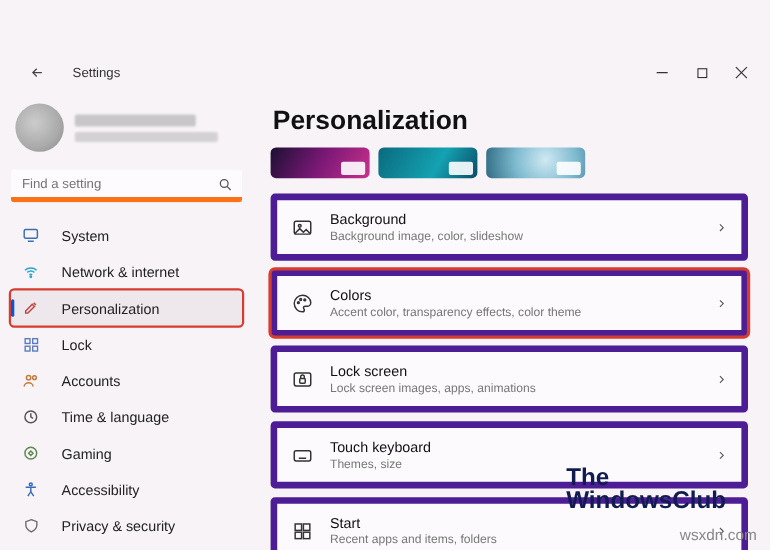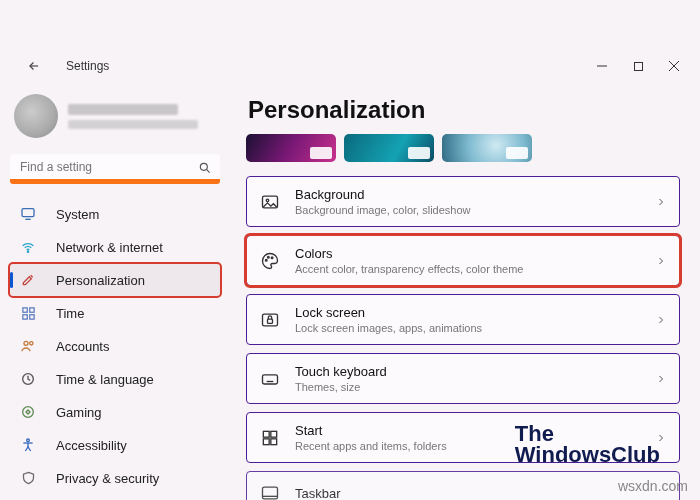--- a/index.html
+++ b/index.html
@@ -32,21 +32,21 @@
   .main { flex:1; padding: 6px 20px 10px 16px; overflow:hidden; }
   .page-title { font-size:24px; font-weight:600; margin:6px 0 10px 2px; color:#111; }
   .thumbs { display:flex; gap:8px; margin-bottom:14px; }
   .thumb { width:90px; height:28px; border-radius:5px; background:#333; overflow:hidden; position:relative; }
   .thumb1 { background: linear-gradient(120deg,#1b1033,#7a1876 50%,#c9318c); }
   .thumb2 { background: linear-gradient(120deg,#0a6a7e,#14a2b2 60%,#0b4c66); }
   .thumb3 { background: radial-gradient(circle at 60% 40%, #cfe9f2, #7cb9cf 50%, #2f6b82); }
   .thumb::after { content:""; position:absolute; right:4px; bottom:3px; width:22px; height:12px; background:rgba(255,255,255,0.9); border-radius:2px; }
 
   .cards { display:flex; flex-direction:column; gap:8px; }
-  .card { background:#fcfafc; border:1px solid #4c1d95; border-radius:4px; display:flex; align-items:center; padding:10px 12px; gap:14px; cursor:pointer; position:relative; }
+  .card { background:#fcfafc; border:6px solid #4c1d95; border-radius:4px; display:flex; align-items:center; padding:10px 12px; gap:14px; cursor:pointer; position:relative; }
   .card.hl { outline:3px solid #d63c2f; outline-offset:-1px; }
   .cicon { width:22px; height:22px; color:#333; display:flex; align-items:center; justify-content:center; flex-shrink:0; }
   .ctext { flex:1; }
   .ctitle { font-size:13px; color:#111; }
   .csub { font-size:11px; color:#777; margin-top:2px; }
   .chev { color:#555; }
 
   .watermark { position:absolute; right:40px; bottom:34px; font-size:22px; font-weight:700; color:#101b4f; line-height:0.95; text-align:left; pointer-events:none; font-family: Georgia, serif; }
   .credit { position:absolute; right:12px; bottom:6px; font-size:14px; color:#888; pointer-events:none;text-align:right; }
 
@@ -136,21 +136,21 @@
       </div>
       <div class="nav-item">
         <span class="nicon">
             <svg width="15" height="15" viewBox="0 0 24 24" fill="none" stroke="#5a7bbf" stroke-width="2">
               <rect x="3" y="3" width="7" height="7"></rect>
               <rect x="14" y="3" width="7" height="7"></rect>
               <rect x="3" y="14" width="7" height="7"></rect>
               <rect x="14" y="14" width="7" height="7"></rect>
             </svg>
           </span>
-        <span>Time</span>
+        <span>Lock</span>
       </div>
       <div class="nav-item">
         <span class="nicon">
             <svg width="16" height="16" viewBox="0 0 24 24" fill="none" stroke="#c47a3c" stroke-width="2">
               <circle cx="9" cy="8" r="3"></circle>
               <path d="M3 20c0-3 3-5 6-5s6 2 6 5"></path>
               <circle cx="17" cy="8" r="2.5"></circle>
             </svg>
           </span>
         <span>Accounts</span>

